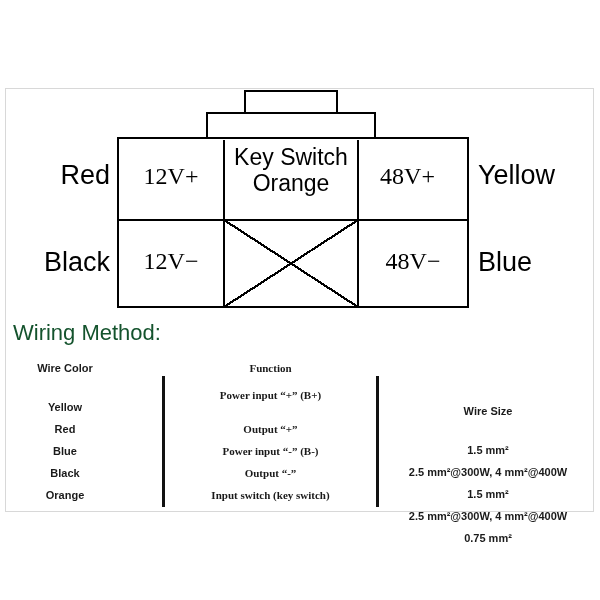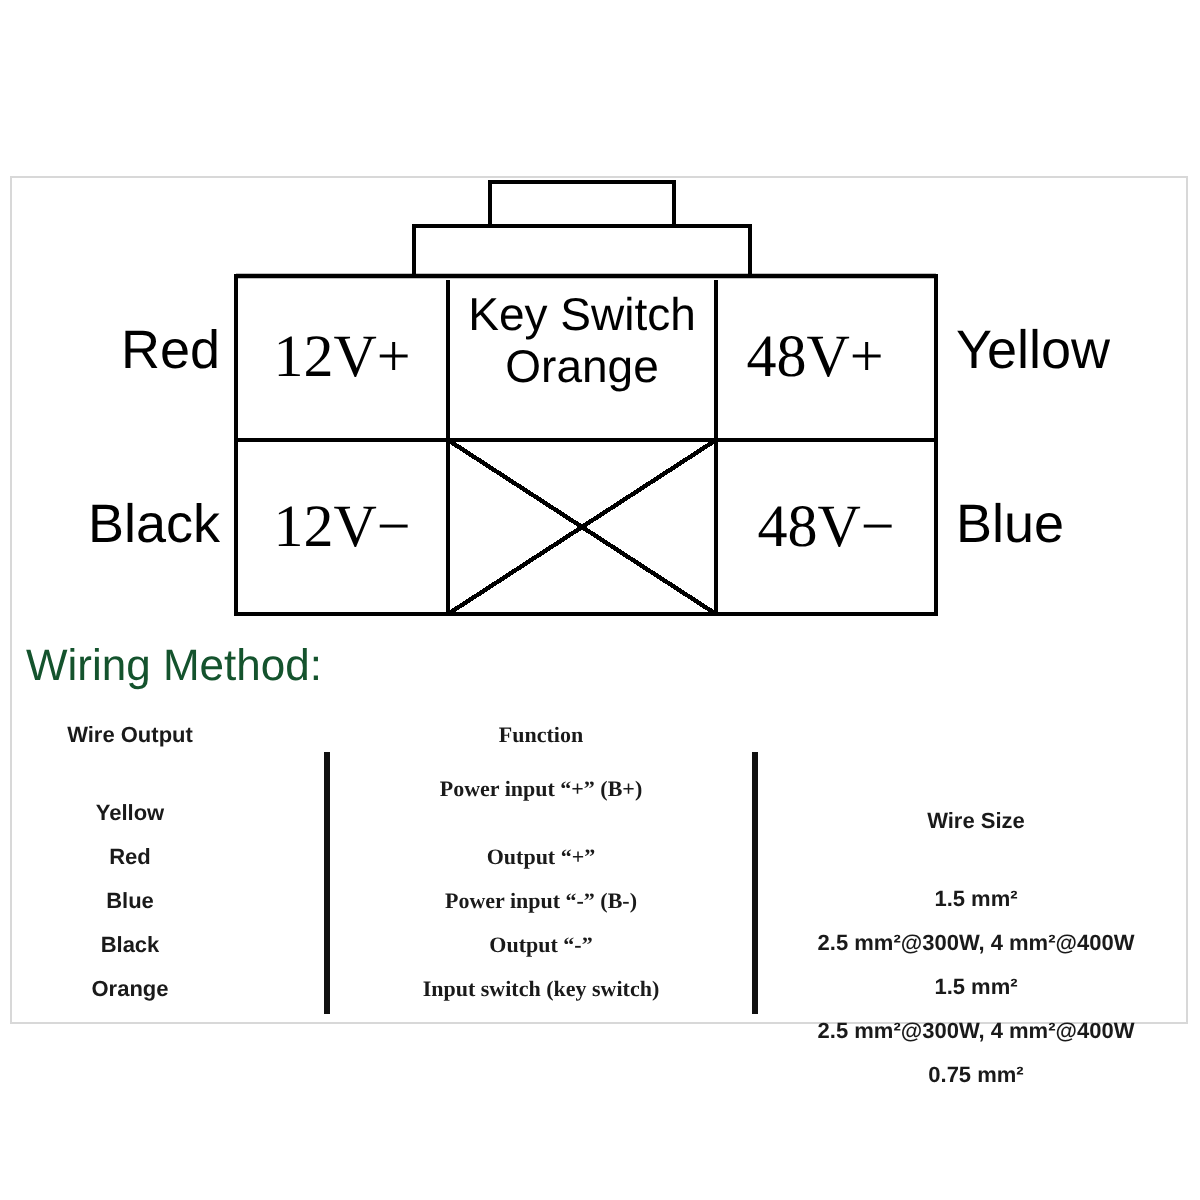--- a/index.html
+++ b/index.html
@@ -50,21 +50,21 @@
   .conn-label.left {
     text-align: right;
   }
   .conn-label.right {
     text-align: left;
   }
 
   .pin-label {
     position: absolute;
     font-family: "Liberation Serif", serif;
-    font-size: 30px;
+    font-size: 24px;
     line-height: 1;
     color: #000;
     text-align: center;
     white-space: nowrap;
   }
 
   .center-label {
     position: absolute;
     font-family: "Liberation Sans", sans-serif;
     font-size: 23px;
@@ -173,21 +173,21 @@
 
   <div class="center-label" style="left:226px; top:145px; width:130px;">
     <div>Key Switch</div>
     <div>Orange</div>
   </div>
 
   <div class="wiring-heading">Wiring Method:</div>
 
   <div class="table-wrap">
 
-    <div class="col-head col-color">Wire Output</div>
+    <div class="col-head col-color">Wire Color</div>
     <div class="col-head col-func">Function</div>
     <div class="col-head col-size">Wire Size</div>
 
     <div class="vdiv" style="left:162px;"></div>
     <div class="vdiv" style="left:376px;"></div>
 
     <div class="cell col-color" style="top:40px;">Yellow</div>
     <div class="cell col-func" style="top:28px;">Power input “+” (B+)</div>
     <div class="cell col-size" style="top:40px;">1.5 mm²</div>
 

